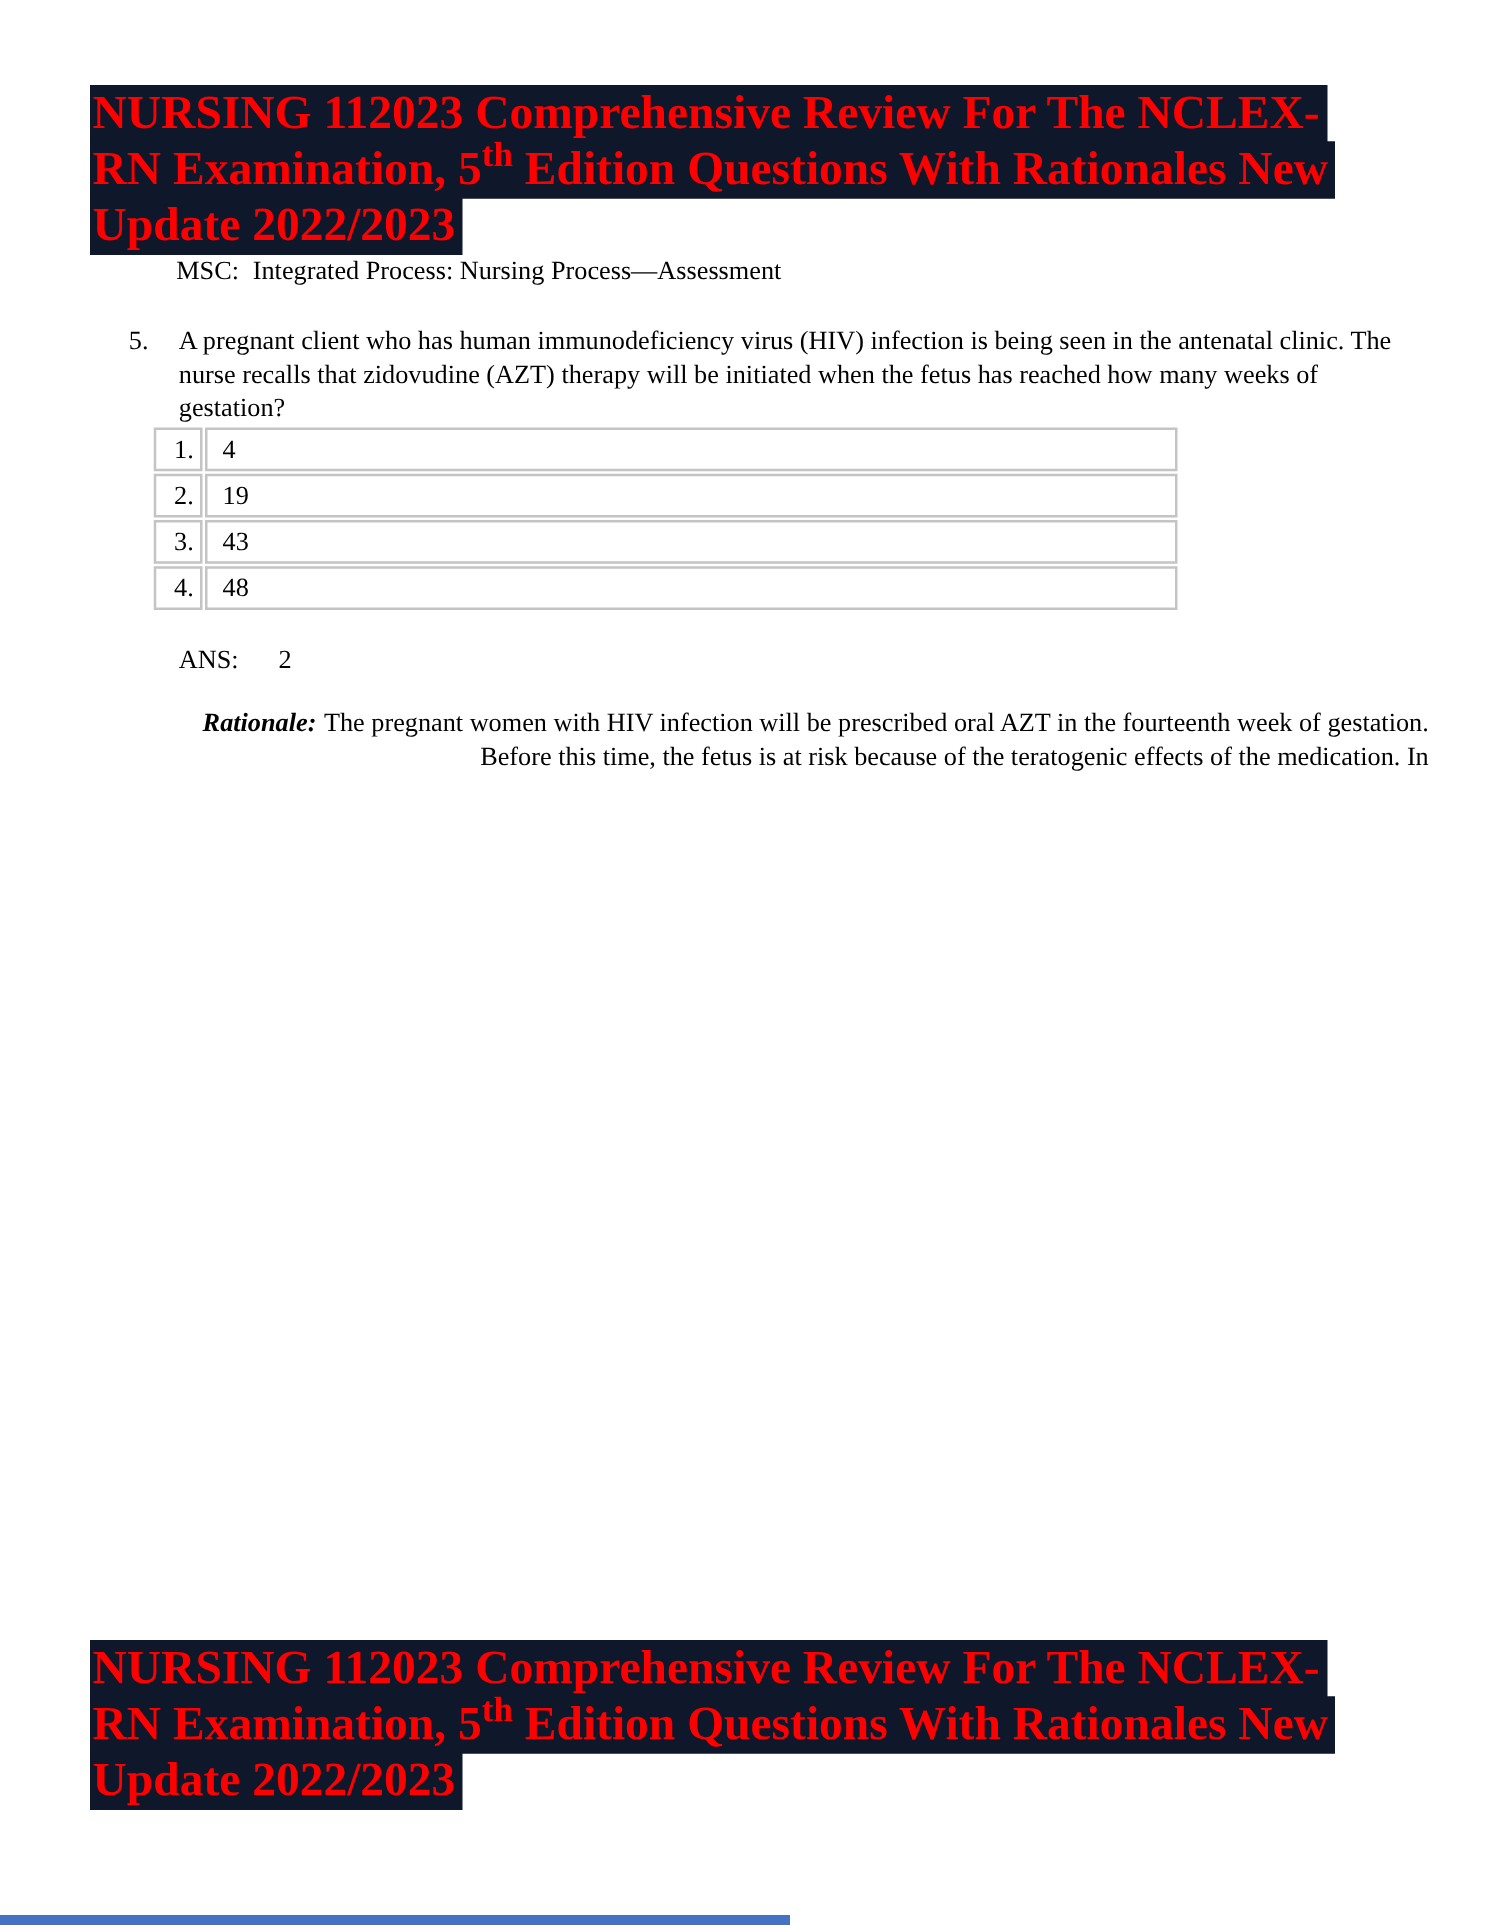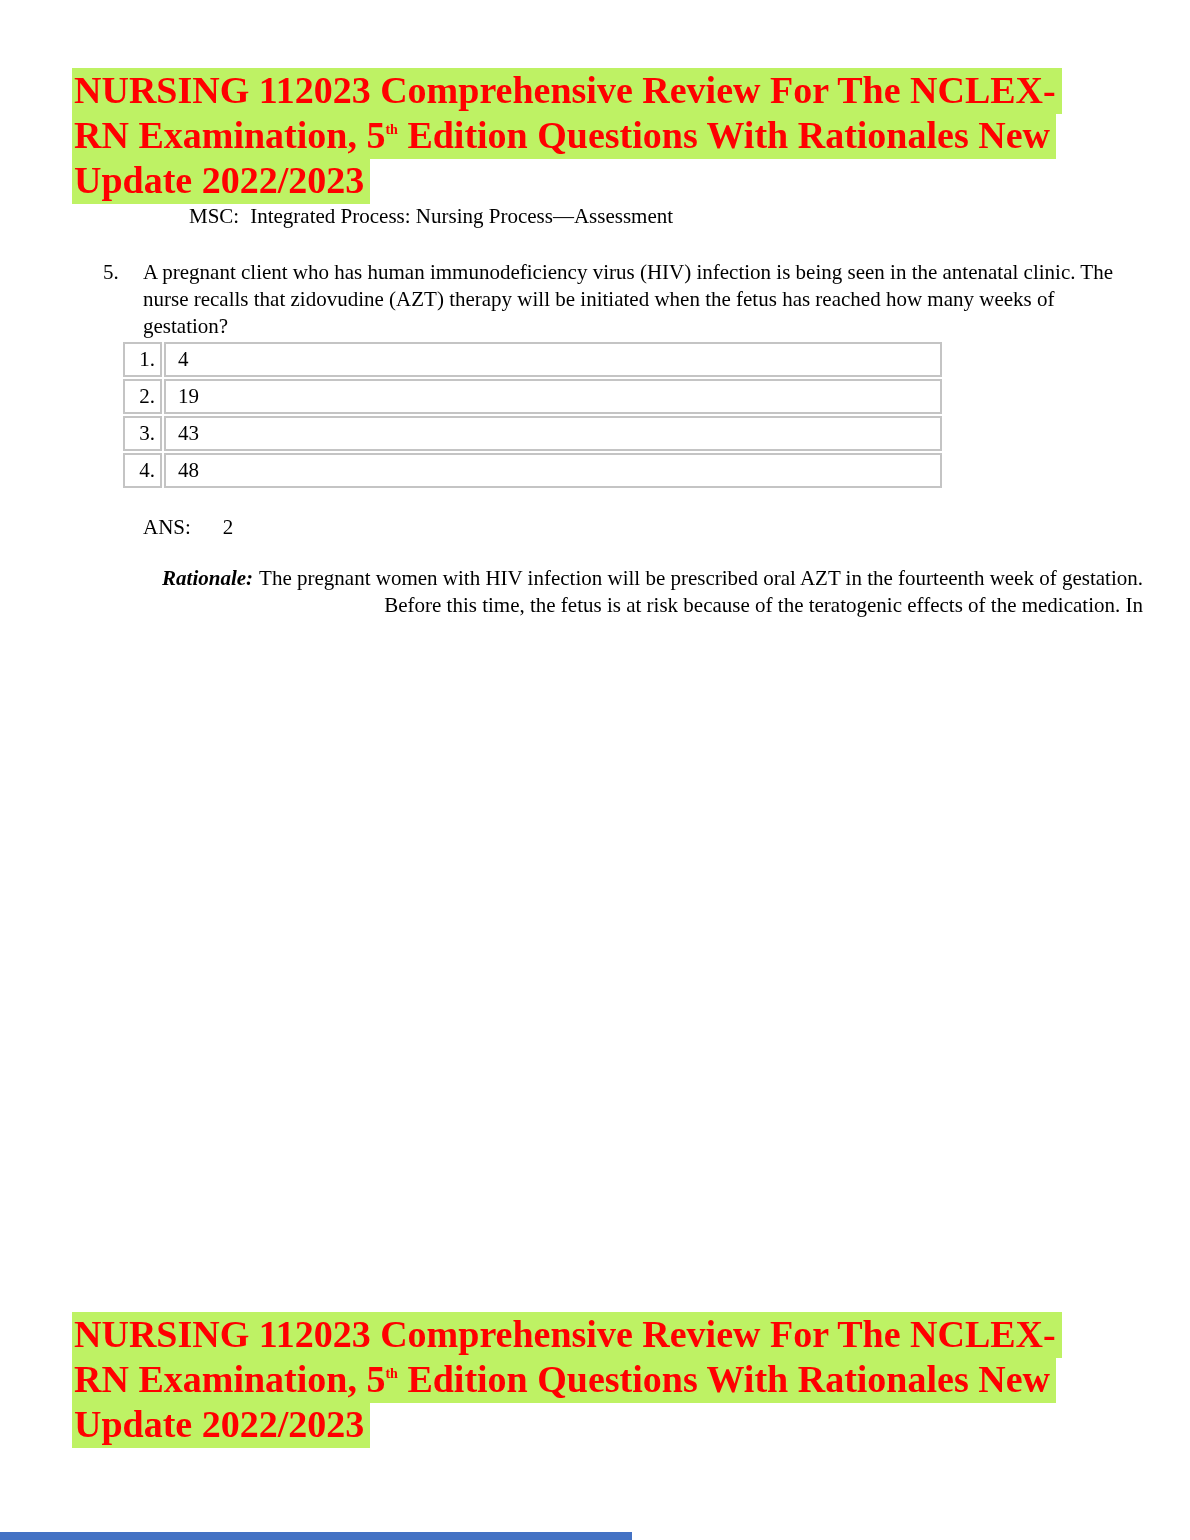--- a/index.html
+++ b/index.html
@@ -24,40 +24,39 @@
     width: 1060px;
     font-size: 38px;
     font-weight: bold;
     line-height: 45px;
     color: #ff0000;
   }
   .doc-title.top { top: 68px; }
   .doc-title.bottom { top: 1312px; }
   .doc-title .line { display: block; }
   .doc-title .hl {
-    background: #bef264;
+    background: #0f172a;
     padding: 1px 6px 3px 2px;
   }
   .doc-title .sup {
     vertical-align: super;
-    font-size: 14px;
+    font-size: 28px;
     line-height: 0;
     margin-top: 43px;
   }
 
   
   .body-text {
     font-size: 21px;
     line-height: 27px;
   }
   .msc-line {
     position: absolute;
     left: 141px;
     top: 203px;
-    margin-left: 48px;
   }
   .msc-line .label { margin-right: 11px; }
 
   .question-block {
     position: absolute;
     left: 103px;
     top: 259px;
     width: 1020px;
   }
   .question-num {

